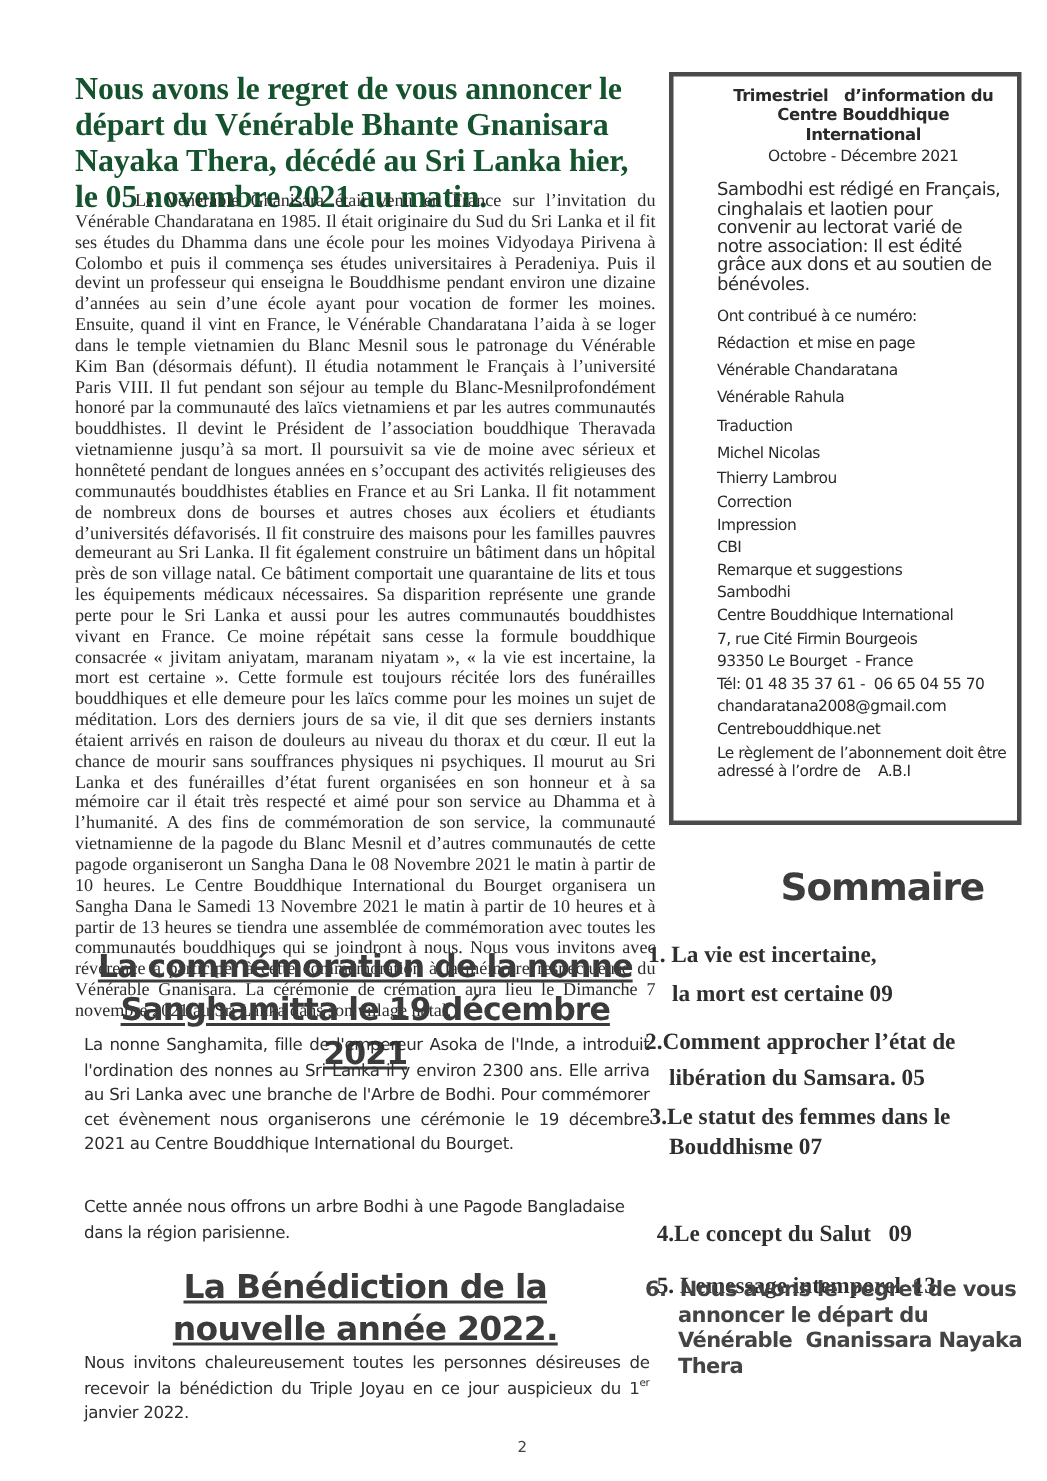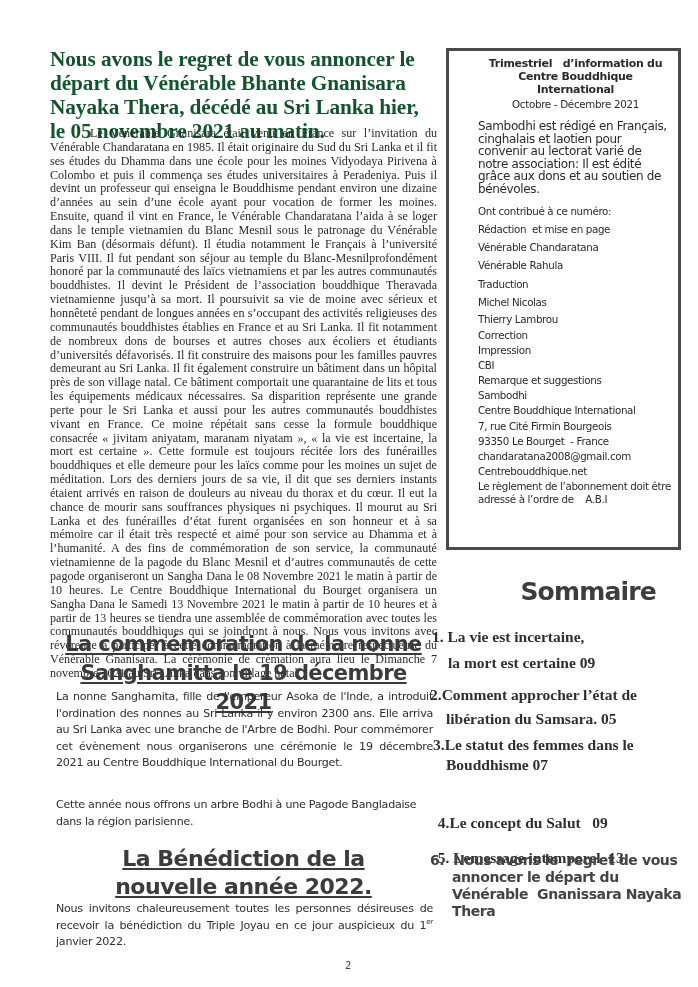--- a/index.html
+++ b/index.html
@@ -117,20 +117,21 @@
     <li class="gap">Michel Nicolas</li>
     <li class="gap" style="line-height:17px">Thierry Lambrou</li>
     <li class="tight">Correction</li>
     <li class="tight2">Impression</li>
     <li class="tight2">CBI</li>
     <li class="tight2">Remarque et suggestions</li>
     <li class="tight2">Sambodhi</li>
     <li class="tight2">Centre Bouddhique International</li>
     <li class="tight2">7, rue Cité Firmin Bourgeois</li>
     <li class="tight2" style="white-space:pre">93350 Le Bourget  - France</li>
+    <li class="tight2" style="white-space:pre">Tél: 01 48 35 37 61 -  06 65 04 55 70</li>
     <li class="tight2">chandaratana2008@gmail.com</li>
     <li class="tight2">Centrebouddhique.net</li>
   </ul>
   <div class="footer-note" style="white-space:pre-wrap">Le règlement de l’abonnement doit être adressé à l’ordre de    A.B.I</div>
 </div>
 
 <h2 id="toc-heading">Sommaire</h2>
 
 <div class="toc-item serif-bold" style="left:432px; top:625px;">
   <span class="toc-num">1.</span><span style="white-space:pre"> La vie est incertaine,</span>

